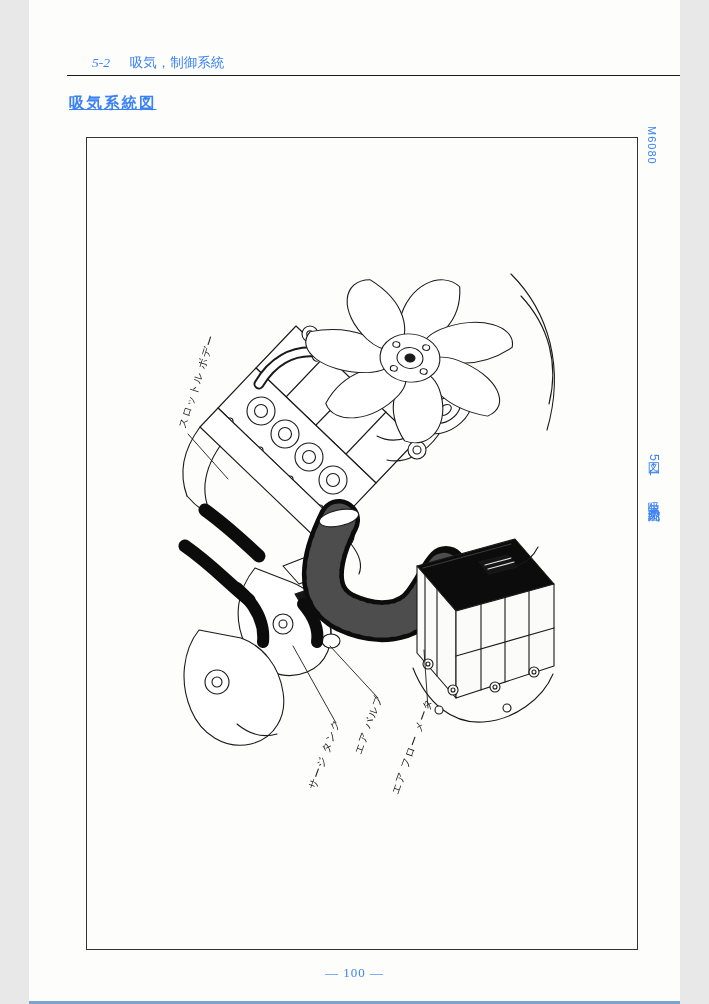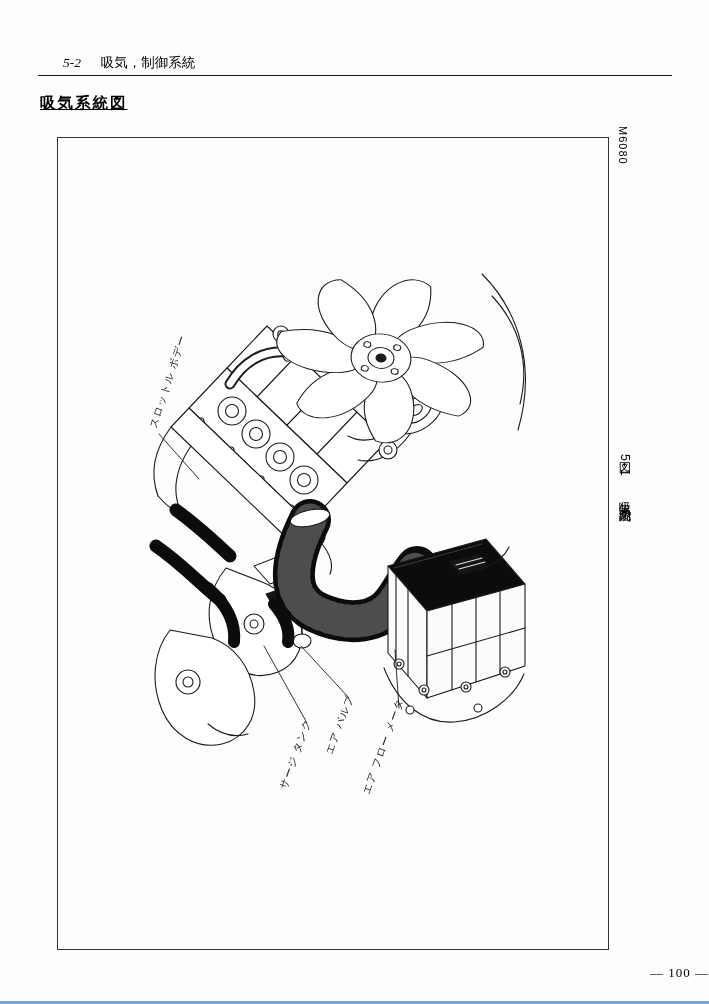--- a/index.html
+++ b/index.html
@@ -1,28 +1,28 @@
 <!DOCTYPE html>
 <html><head>
 <meta charset="utf-8">
 <style>
   html,body { margin:0; padding:0; background:#e8e8e8; }
   .page {
-    position:relative; width:709px; height:1004px; margin:0 auto;
-    background:#fdfdfb; color:#000000;
+    position:relative; width:651px; height:1004px; margin:0 auto;
+    background:#fdfdfb; color:#3b82f6;
     font-family:"Liberation Sans", sans-serif; overflow:hidden;
   }
   .header { position:absolute; top:54px; left:63px; font-size:13.5px; white-space:nowrap; }
   .header .sec-num { font-family:"Liberation Serif", serif; font-style:italic; margin-right:16px; }
   .header-rule { position:absolute; top:75px; left:38px; width:634px; height:1px; background:#1a1a1a; }
   .doc-title { position:absolute; top:93px; left:40px; font-size:15.5px; font-weight:bold; letter-spacing:2px;text-decoration:underline; }
   .figure-frame { position:absolute; top:137px; left:57px; width:550px; height:811px; border:1px solid #333; background:#fdfdfb; }
   .fig-code { position:absolute; top:126px; left:617px; writing-mode:vertical-rl; font-size:11px; letter-spacing:1px; }
   .fig-caption { position:absolute; top:452px; left:616px; writing-mode:vertical-rl; font-size:12.5px; letter-spacing:2px; }
-  .page-num { position:absolute; top:965px; left:0; width:100%; text-align:right; font-size:13px; font-family:"Liberation Serif", serif; letter-spacing:1px; }
+  .page-num { position:absolute; top:965px; left:0; width:100%; text-align:center; font-size:13px; font-family:"Liberation Serif", serif; letter-spacing:1px; }
   .bottom-line { position:absolute; bottom:0; left:0; width:100%; height:3px; background:#7aa3cf; }
   svg.art { display:block; }
   svg text { font-family:"Liberation Sans", sans-serif; }
 </style>
 </head>
 <body>
 
 <div class="page">
 
   <div class="header">

